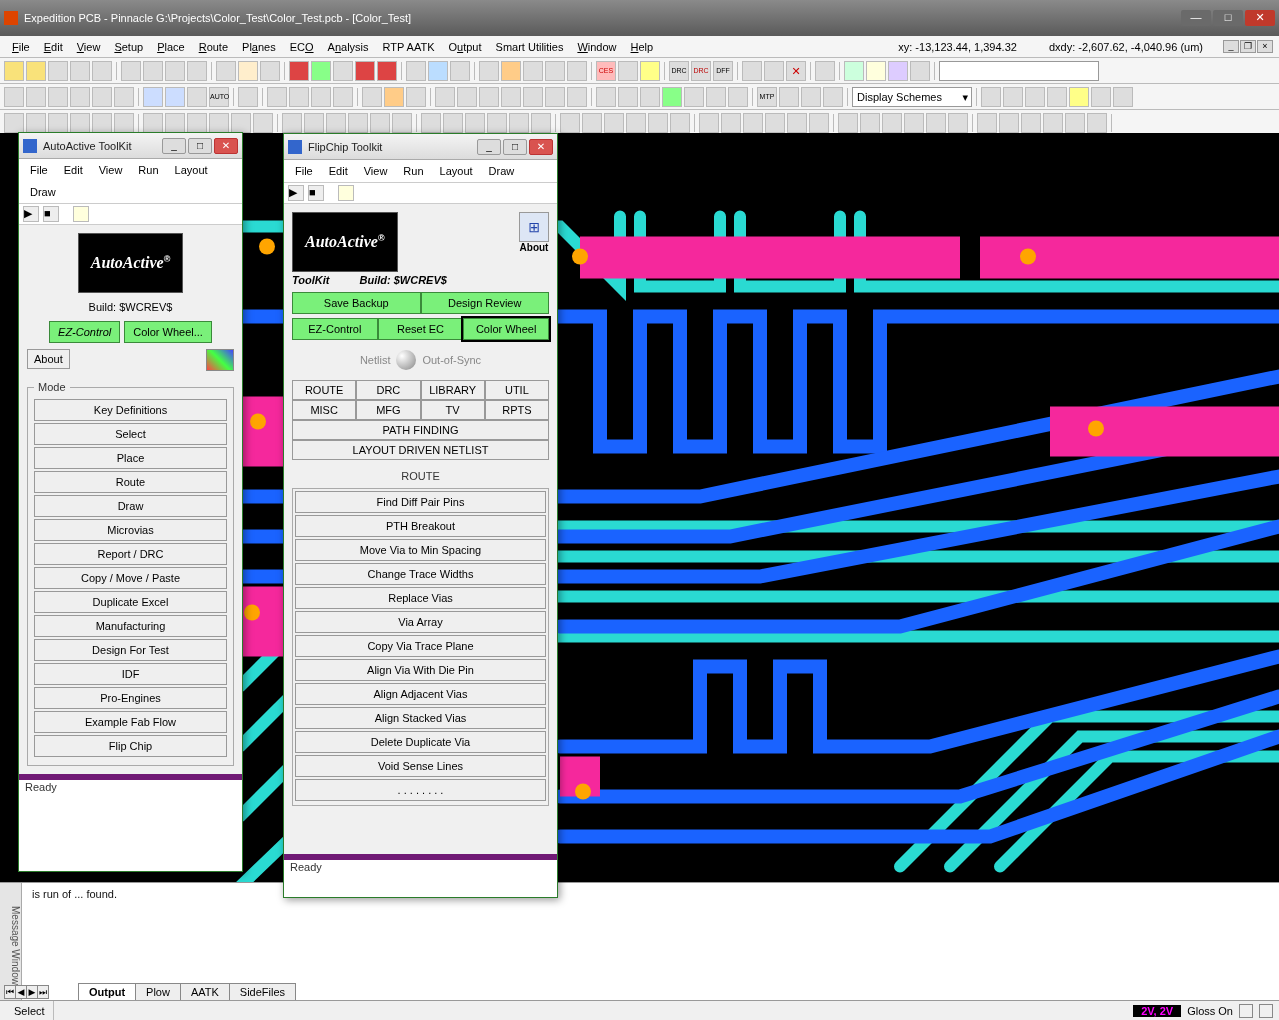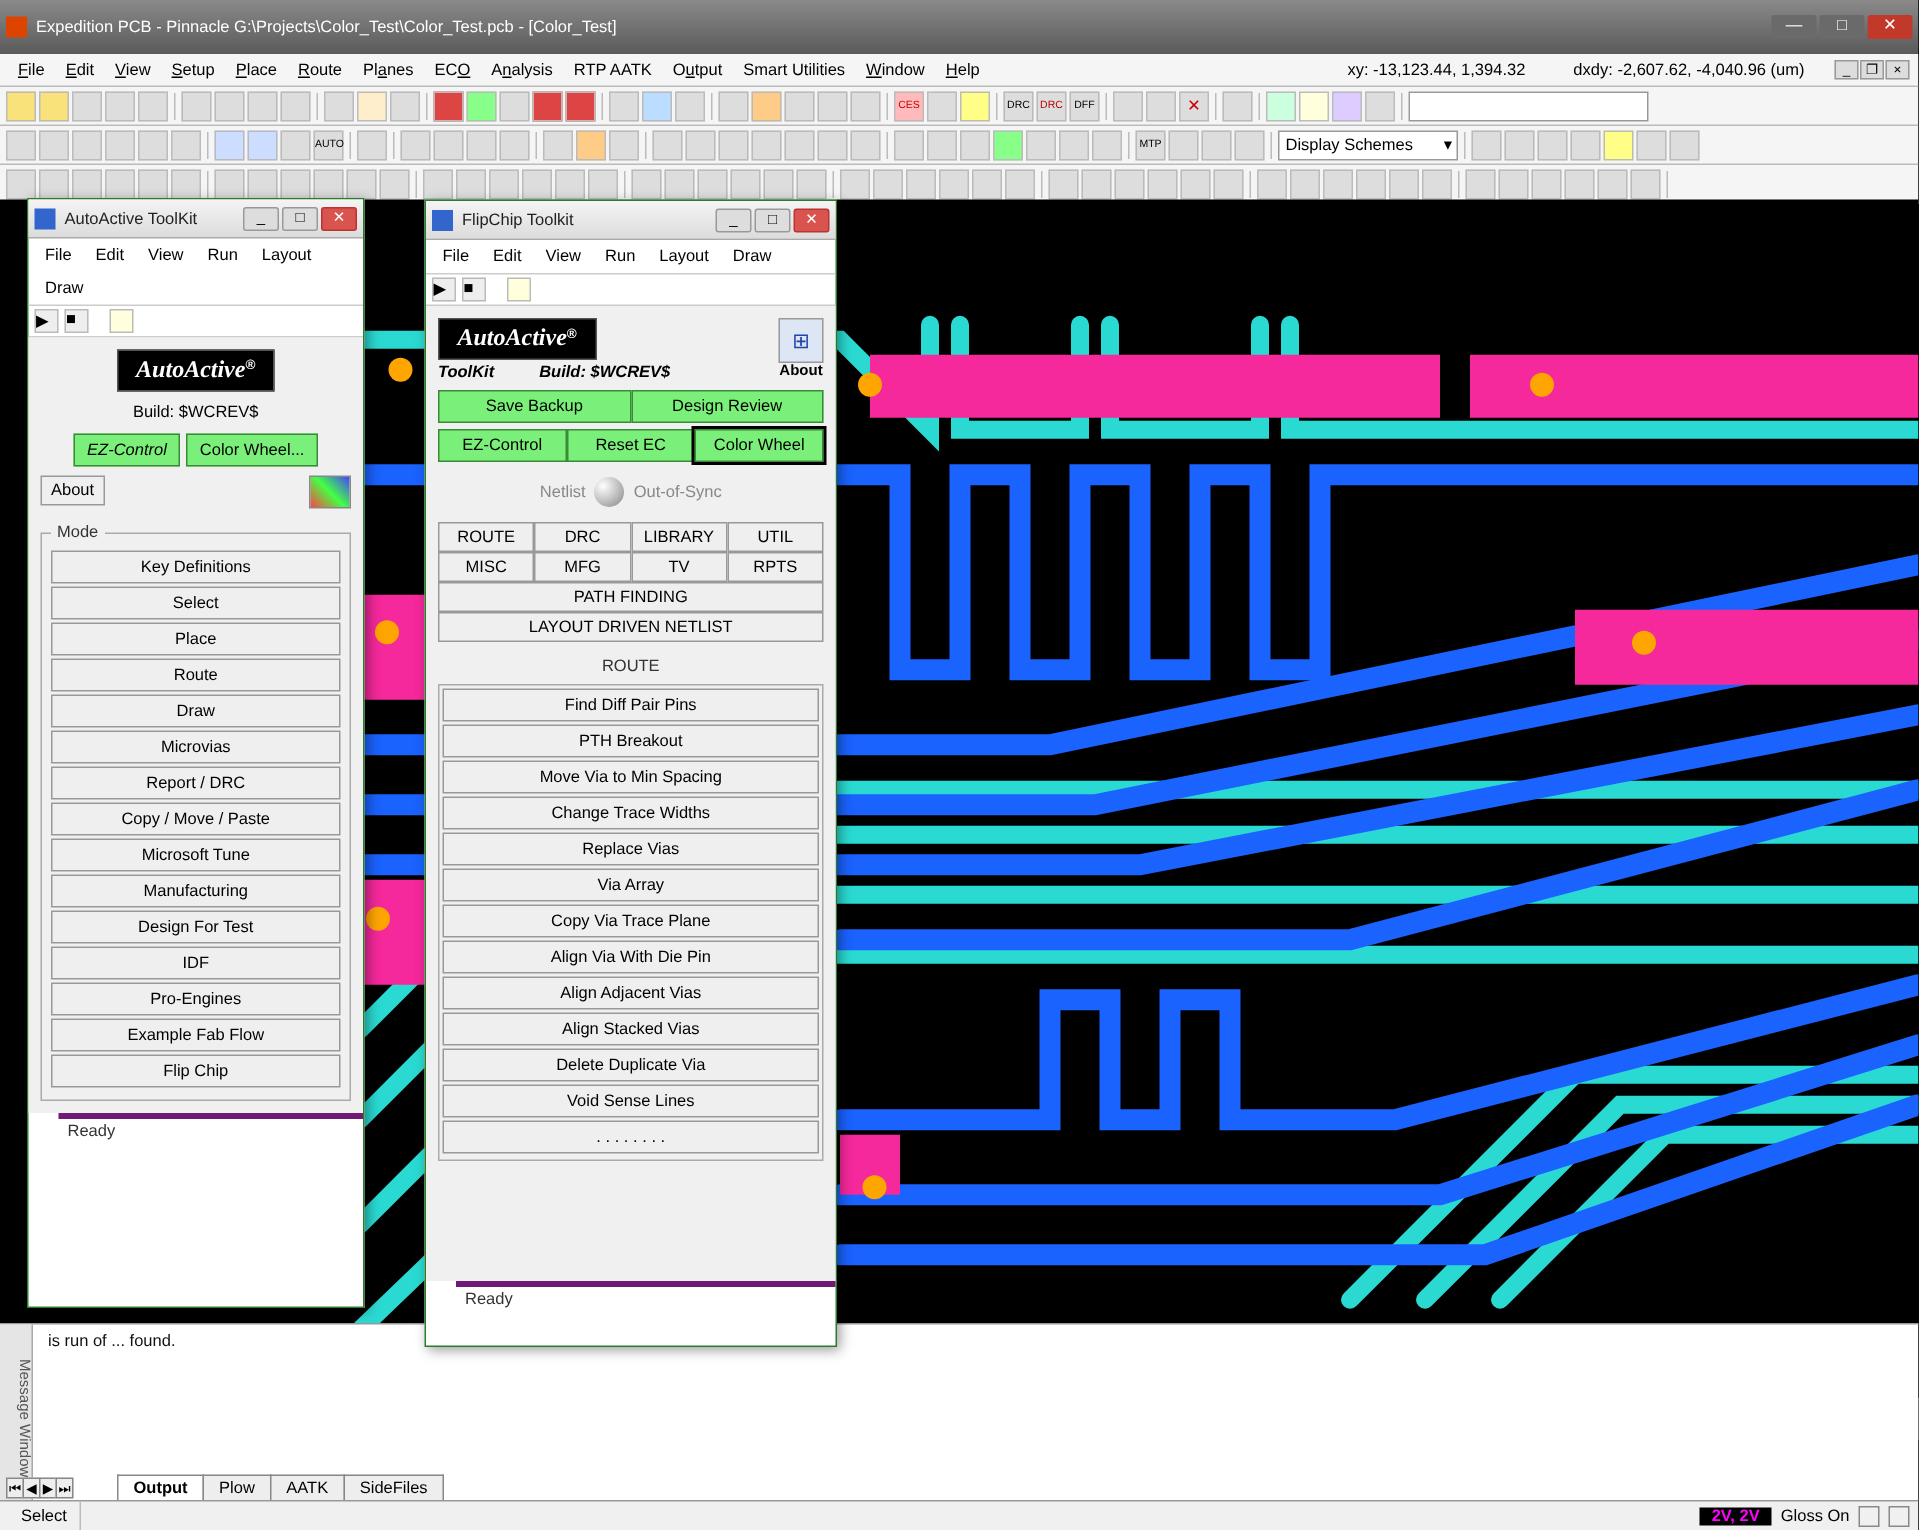--- a/index.html
+++ b/index.html
@@ -54,23 +54,23 @@
 .toolwin .twtitle .twicon { width:14px; height:14px; background:#36c; margin-right:6px; }
 .toolwin .twtitle .twlabel { flex:1; color:#222; }
 .toolwin .twtitle .twbtns { display:flex; gap:2px; }
 .toolwin .twtitle .twbtn { width:24px; height:16px; background:#ddd; border:1px solid #999; text-align:center; font-size:10px; line-height:14px; cursor:pointer; border-radius:2px; }
 .toolwin .twtitle .twbtn.x { background:#d9534f; color:#fff; border-color:#b33; }
 .toolwin .twmenu { height:22px; display:flex; align-items:center; padding:0 4px; gap:2px; }
 .toolwin .twmenu span { padding:2px 7px; cursor:pointer; }
 .toolwin .twtools { height:22px; border-top:1px solid #ccc; border-bottom:1px solid #ccc; display:flex; align-items:center; padding:0 4px; gap:4px; }
 .toolwin .twtools .tico { width:16px; height:16px; border:1px solid #bbb; background:#eee; cursor:pointer; }
 .toolwin .twbody { padding:8px; background:#f0f0f0; overflow:auto; }
-.toolwin .twstatus { height:20px; border-top:4px solid #701a75; padding:0 6px; display:flex; align-items:center; color:#333;margin-left:20px; }
-
-.autoactive-logo { background:#000; color:#fff; font-style:italic; font-weight:bold; font-family:Georgia,serif; padding:4px 12px; font-size:16px; display:inline-block; border:1px solid #555; }
+.toolwin .twstatus { height:20px; border-top:6px solid #701a75; padding:0 6px; display:flex; align-items:center; color:#333; }
+
+.autoactive-logo { background:#000; color:#fff; font-style:italic; font-weight:bold; font-family:Georgia,serif; padding:20px 12px; font-size:16px; display:inline-block; border:1px solid #555; }
 .autoactive-logo .r { color:#fff; font-style:normal; font-size:9px; vertical-align:top; }
 
 .btn-green { background:#7af07a; border:1px solid #3a8a3a; padding:4px 8px; cursor:pointer; text-align:center; }
 .btn-grey  { background:#efefef; border:1px solid #999; padding:3px 6px; cursor:pointer; text-align:center; }
 .btn-wide  { display:block; width:100%; background:#efefef; border:1px solid #999; padding:4px 0; margin-bottom:2px; cursor:pointer; text-align:center; }
 
 fieldset { border:1px solid #aaa; padding:6px 6px; }
 legend { padding:0 4px; color:#333; }
 
 .aboutbox { width:30px; height:30px; border:1px solid #999; background:#dde6f5; display:flex; align-items:center; justify-content:center; font-size:14px; color:#24a; }
@@ -422,21 +422,21 @@
       <legend>Mode</legend>
       <div id="aatk-mode-list">
           <div class="btn-wide">Key Definitions</div>
           <div class="btn-wide">Select</div>
           <div class="btn-wide">Place</div>
           <div class="btn-wide">Route</div>
           <div class="btn-wide">Draw</div>
           <div class="btn-wide">Microvias</div>
           <div class="btn-wide">Report / DRC</div>
           <div class="btn-wide">Copy / Move /  Paste</div>
-          <div class="btn-wide">Microsoft Tune</div>
+          <div class="btn-wide">Duplicate Excel</div>
           <div class="btn-wide">Manufacturing</div>
           <div class="btn-wide">Design For Test</div>
           <div class="btn-wide">IDF</div>
           <div class="btn-wide">Pro-Engines</div>
           <div class="btn-wide">Example Fab Flow</div>
           <div class="btn-wide">Flip Chip</div>
         </div>
     </fieldset>
   </div>
   <div class="twstatus">Ready</div>

